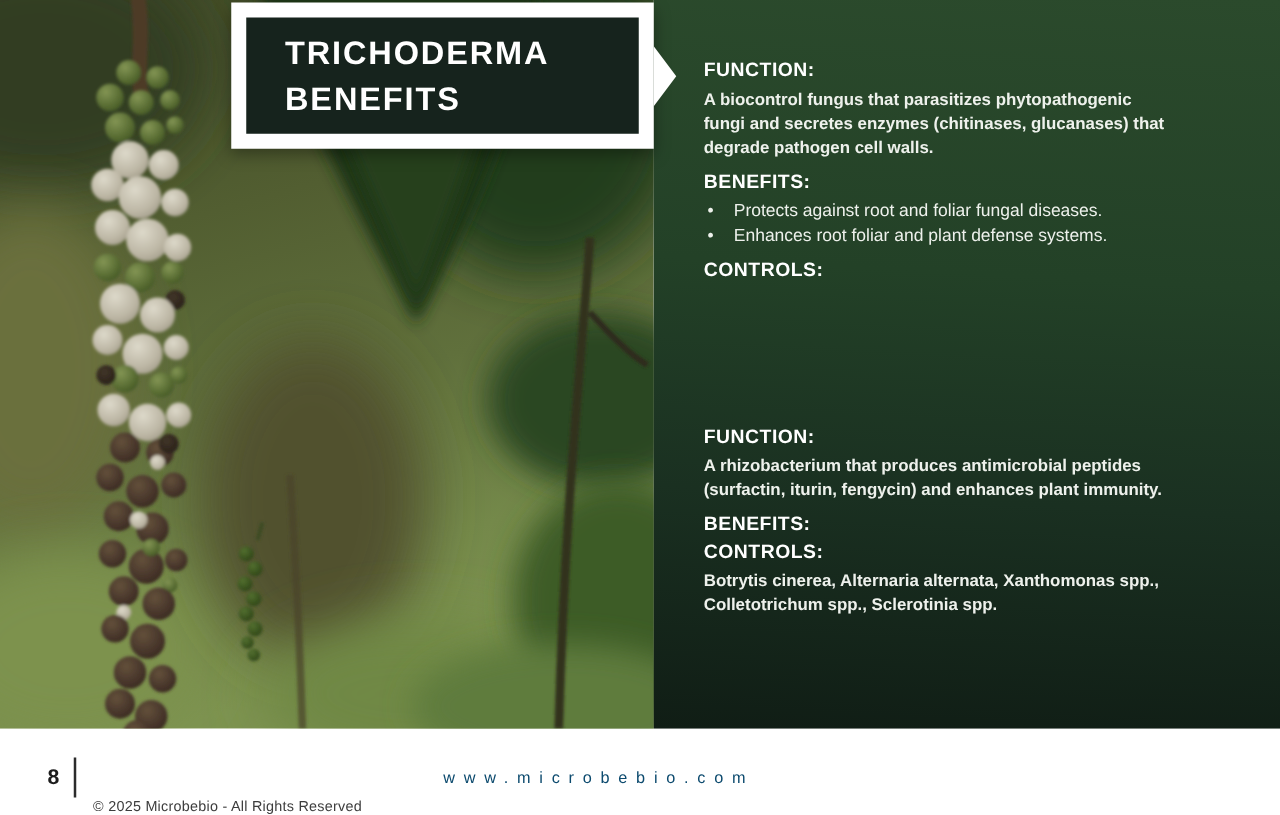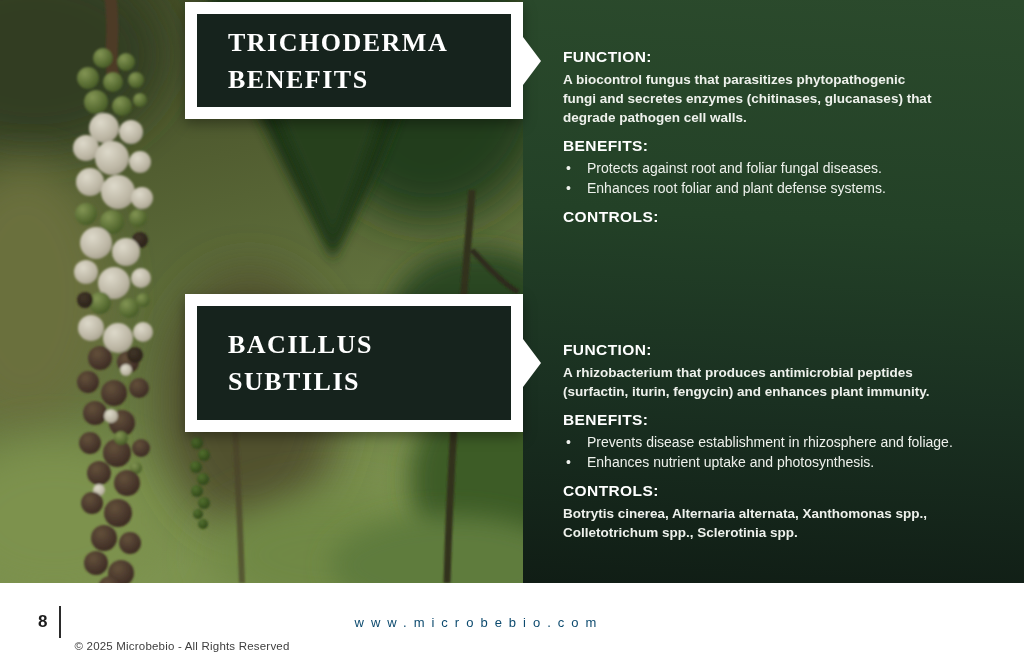--- a/index.html
+++ b/index.html
@@ -40,21 +40,20 @@
   .title-card {
     position:absolute; left:185px; background:#ffffff; padding:12px;
     box-shadow:0 5px 12px rgba(0,0,0,0.35);
   }
   .title-card.card1 { top:2px;   width:338px; height:117px; }
   .title-card.card2 { top:294px; width:338px; height:138px; }
   .card-inner {
     width:100%; height:100%; background:#16231d;
     display:flex; flex-direction:column; justify-content:center;
     padding-left:31px;
-    font-family:Liberation Serif, serif;
   }
   .card-line {
     color:#ffffff; font-size:26px; font-weight:bold;
     letter-spacing:1.5px; line-height:37px;
   }
   .card-arrow {
     position:absolute; right:-18px; top:50%; transform:translateY(-50%);
     width:0; height:0;
     border-left:18px solid #ffffff;
     border-top:24px solid transparent;
@@ -250,45 +249,34 @@
         <li>Enhances root foliar and plant defense systems.</li>
       </ul>
       <h3 class="sec-h">CONTROLS:</h3>
     </div>
 
     <div class="info-block second">
       <h3 class="sec-h">FUNCTION:</h3>
       <p class="sec-body">A rhizobacterium that produces antimicrobial peptides
 (surfactin, iturin, fengycin) and enhances plant immunity.</p>
       <h3 class="sec-h">BENEFITS:</h3>
-      <ul class="sec-list">
-        <li>Prevents disease establishment in rhizosphere and foliage.</li>
-        <li>Enhances nutrient uptake and photosynthesis.</li>
-      </ul>
       <h3 class="sec-h">CONTROLS:</h3>
       <p class="sec-body">Botrytis cinerea, Alternaria alternata, Xanthomonas spp.,
 Colletotrichum spp., Sclerotinia spp.</p>
     </div>
   </div>
 
   <div class="title-card card1">
     <div class="card-inner">
       <div class="card-line">TRICHODERMA</div>
       <div class="card-line">BENEFITS</div>
     </div>
     <div class="card-arrow"></div>
   </div>
 
-  <div class="title-card card2">
-    <div class="card-inner">
-      <div class="card-line">BACILLUS</div>
-      <div class="card-line">SUBTILIS</div>
-    </div>
-    <div class="card-arrow"></div>
-  </div>
 
   <div class="footer">
     <div class="footer-left">
       <span class="page-num">8</span>
       <span class="footer-divider"></span>
       <span class="copyright">© 2025 Microbebio - All Rights Reserved</span>
     </div>
     <div class="website">www.microbebio.com</div>
   </div>
 

